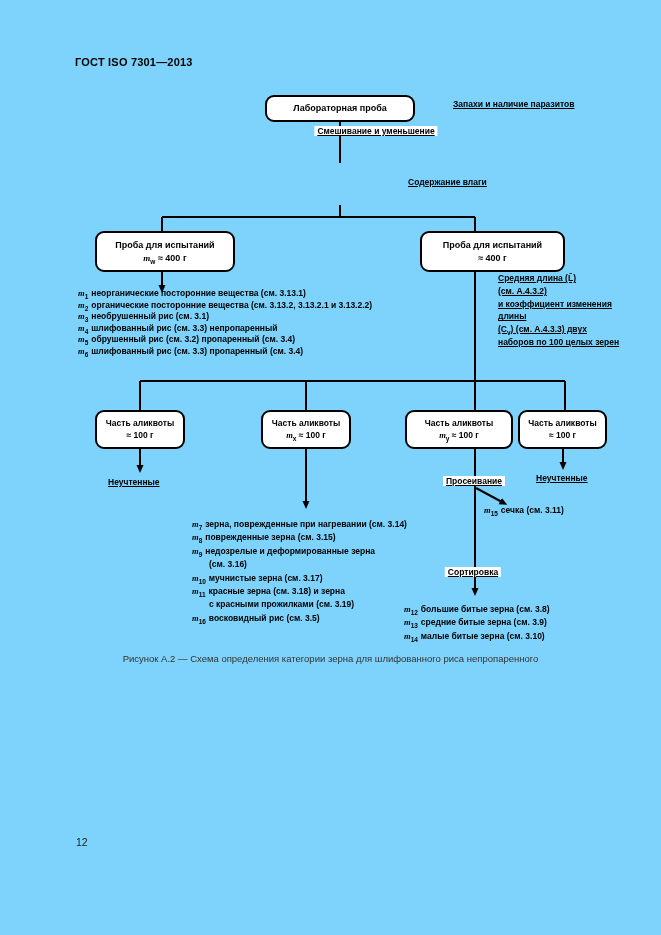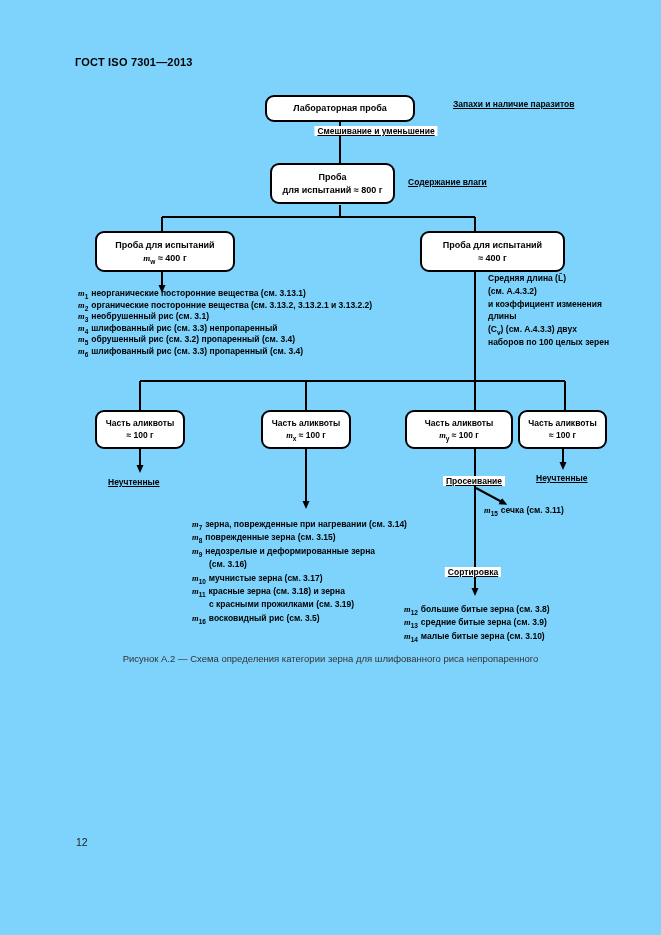--- a/index.html
+++ b/index.html
@@ -50,24 +50,20 @@
       <path d="M476,488 L502,502" marker-end="url(#ah)"></path>
     </g>
   </svg>
 
   <div class="hdr">ГОСТ ISO 7301—2013</div>
 
   <div class="node" style="left:265px;top:95px;width:150px;height:27px;">
     <div>Лабораторная проба</div>
   </div>
 
-  <div class="node" style="left:270px;top:163px;width:125px;height:41px;">
-    <div>Проба</div>
-    <div>для испытаний ≈ 800 г</div>
-  </div>
 
   <div class="node" style="left:95px;top:231px;width:140px;height:41px;">
     <div>Проба для испытаний</div>
     <div class="fline"><i>m</i><sub>w</sub><span> ≈ 400 г</span></div>
   </div>
 
   <div class="node" style="left:420px;top:231px;width:145px;height:41px;">
     <div>Проба для испытаний</div>
     <div>≈ 400 г</div>
   </div>
@@ -93,21 +89,21 @@
   </div>
 
   <span class="lbl" style="left:453px;top:99px;">Запахи и наличие паразитов</span>
   <span class="lbl onLine" style="left:340px;top:126px;margin-left:36px;">Смешивание и уменьшение</span>
   <span class="lbl" style="left:408px;top:177px;">Содержание влаги</span>
   <span class="lbl" style="left:108px;top:477px;">Неучтенные</span>
   <span class="lbl" style="left:536px;top:473px;">Неучтенные</span>
   <span class="lbl onLine" style="left:474px;top:476px;">Просеивание</span>
   <span class="lbl onLine" style="left:473px;top:567px;">Сортировка</span>
 
-  <div class="noteblock" style="left:488px;top:272px;">
+  <div class="noteblock" style="left:498px;top:272px;text-decoration:underline;">
     <div>Средняя длина (L̄)</div>
     <div>(см. А.4.3.2)</div>
     <div>и коэффициент изменения</div>
     <div>длины</div>
     <div><span>(C</span><sub>v</sub><span>) (см. А.4.3.3) двух</span></div>
     <div>наборов по 100 целых зерен</div>
   </div>
 
   <div class="list" style="left:484px;top:505px;">
     <div class="li"><i>m</i><sub>15</sub><span class="tx">сечка (см. 3.11)</span></div>

